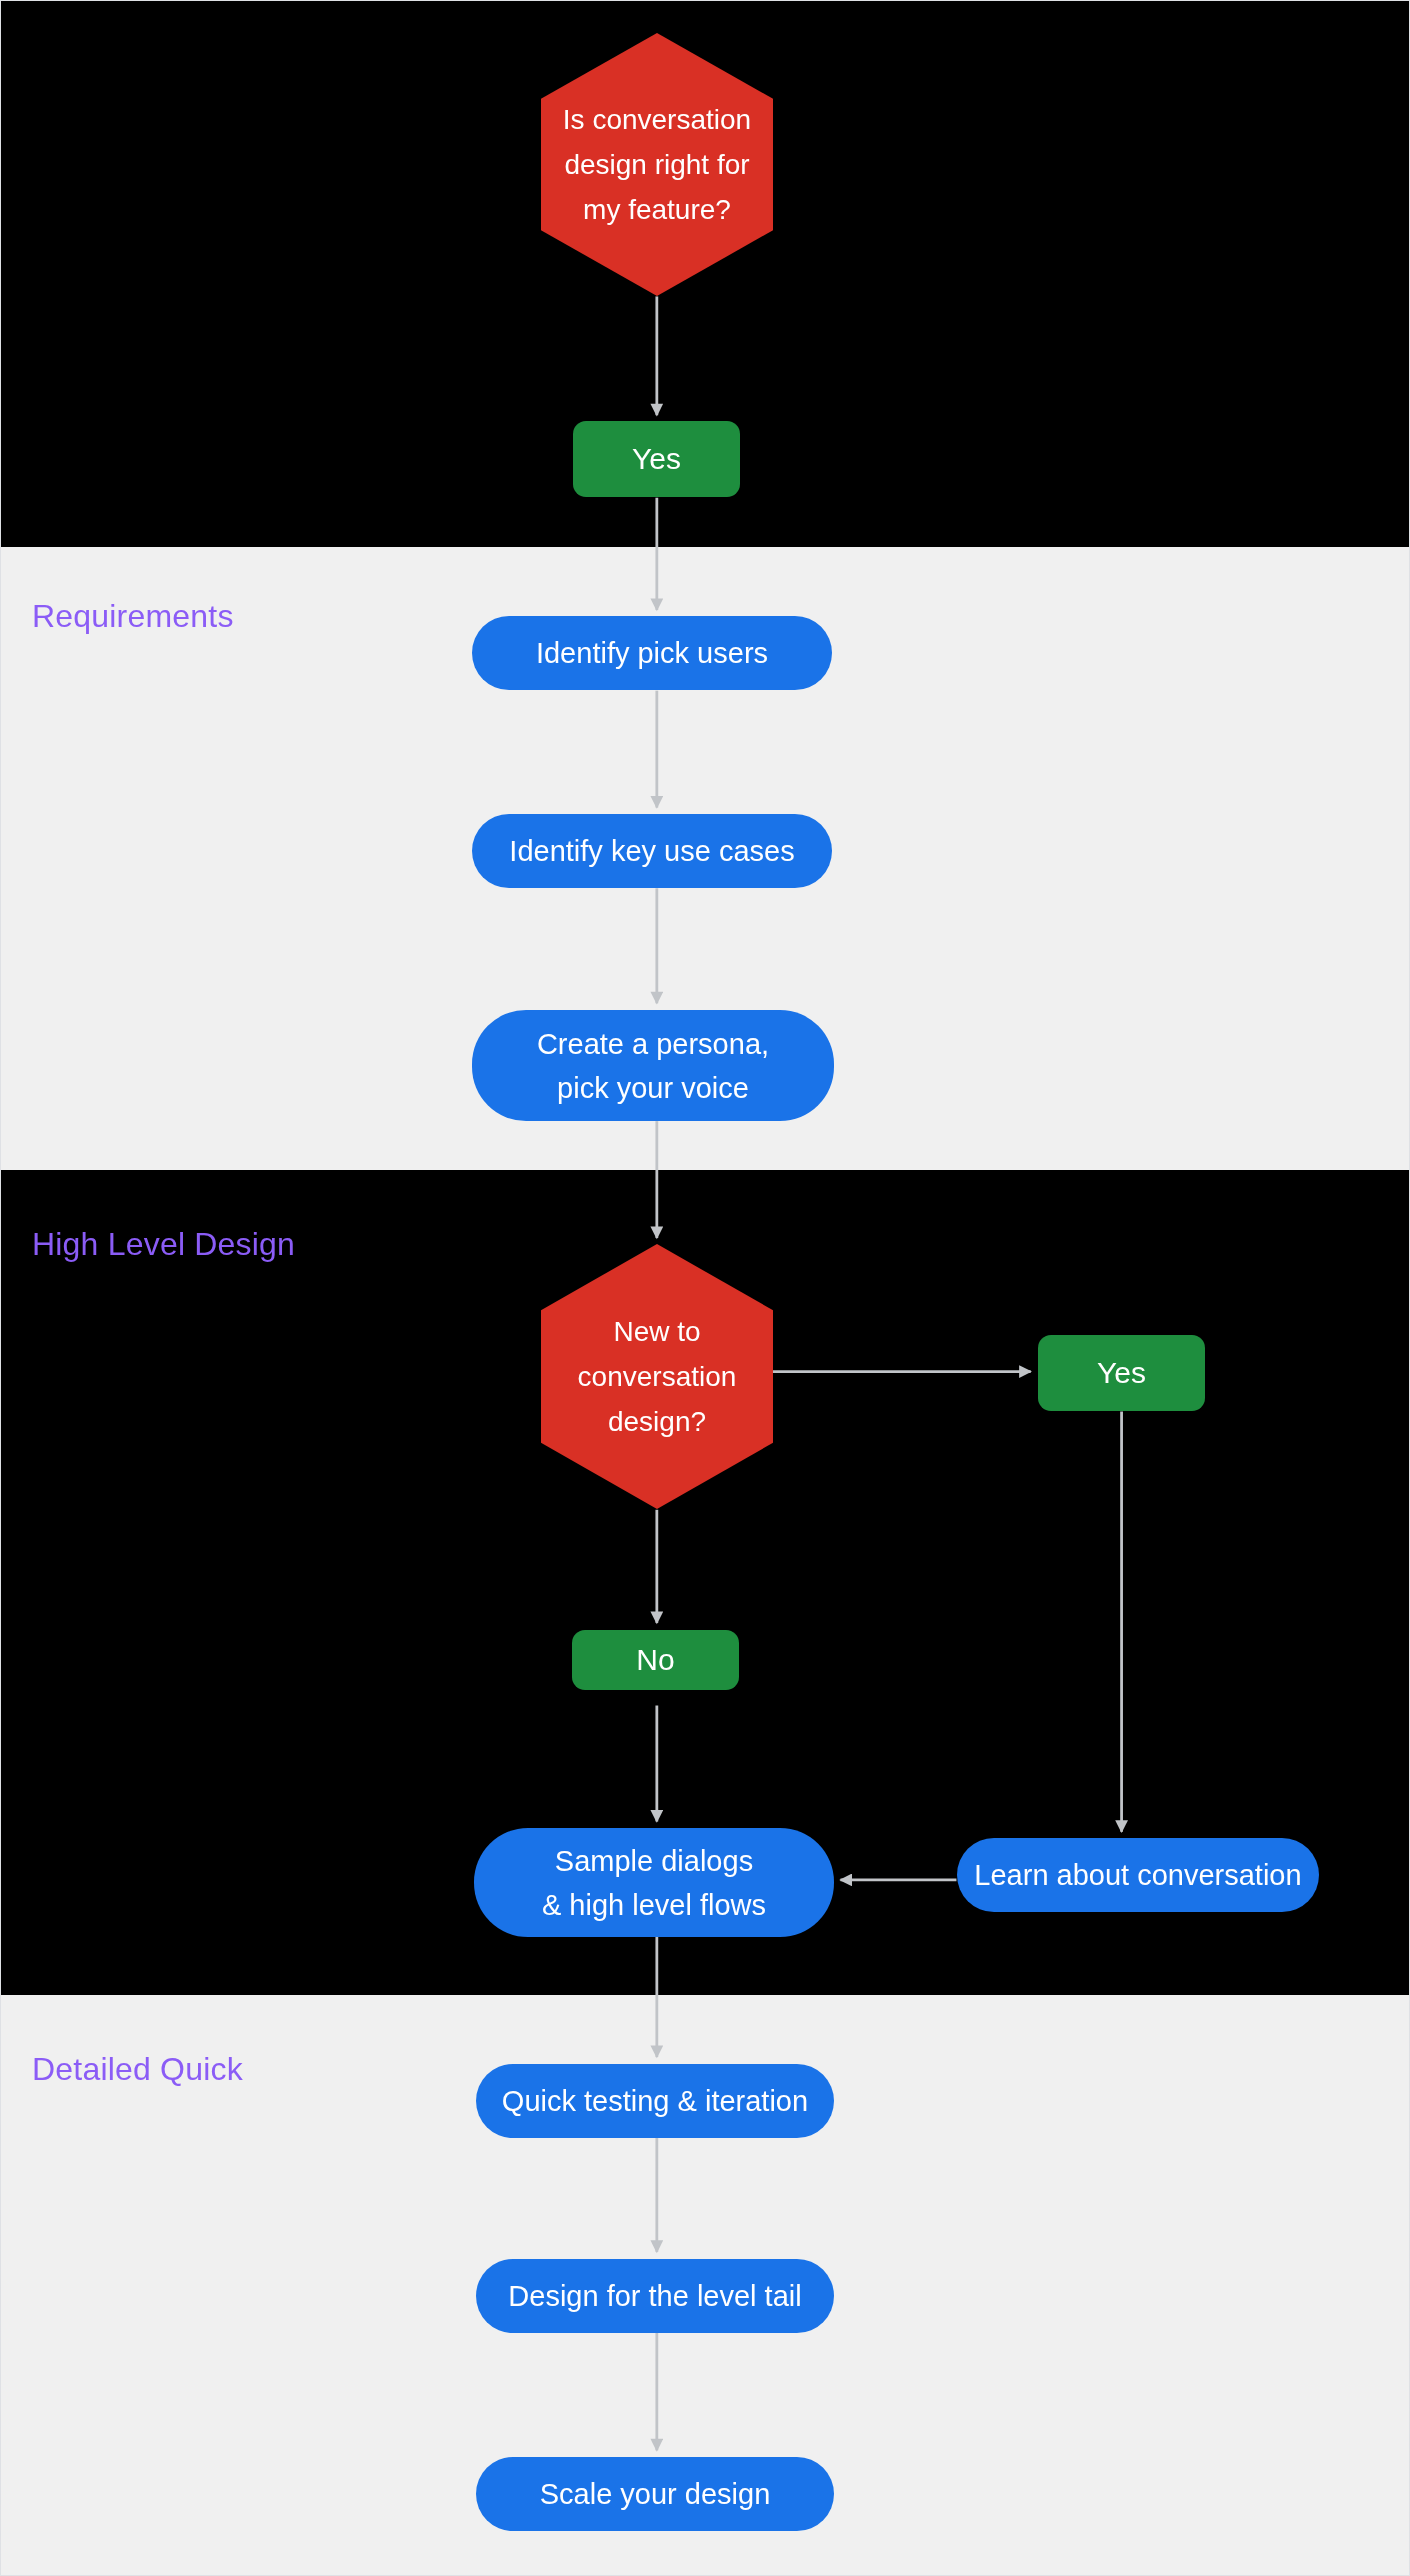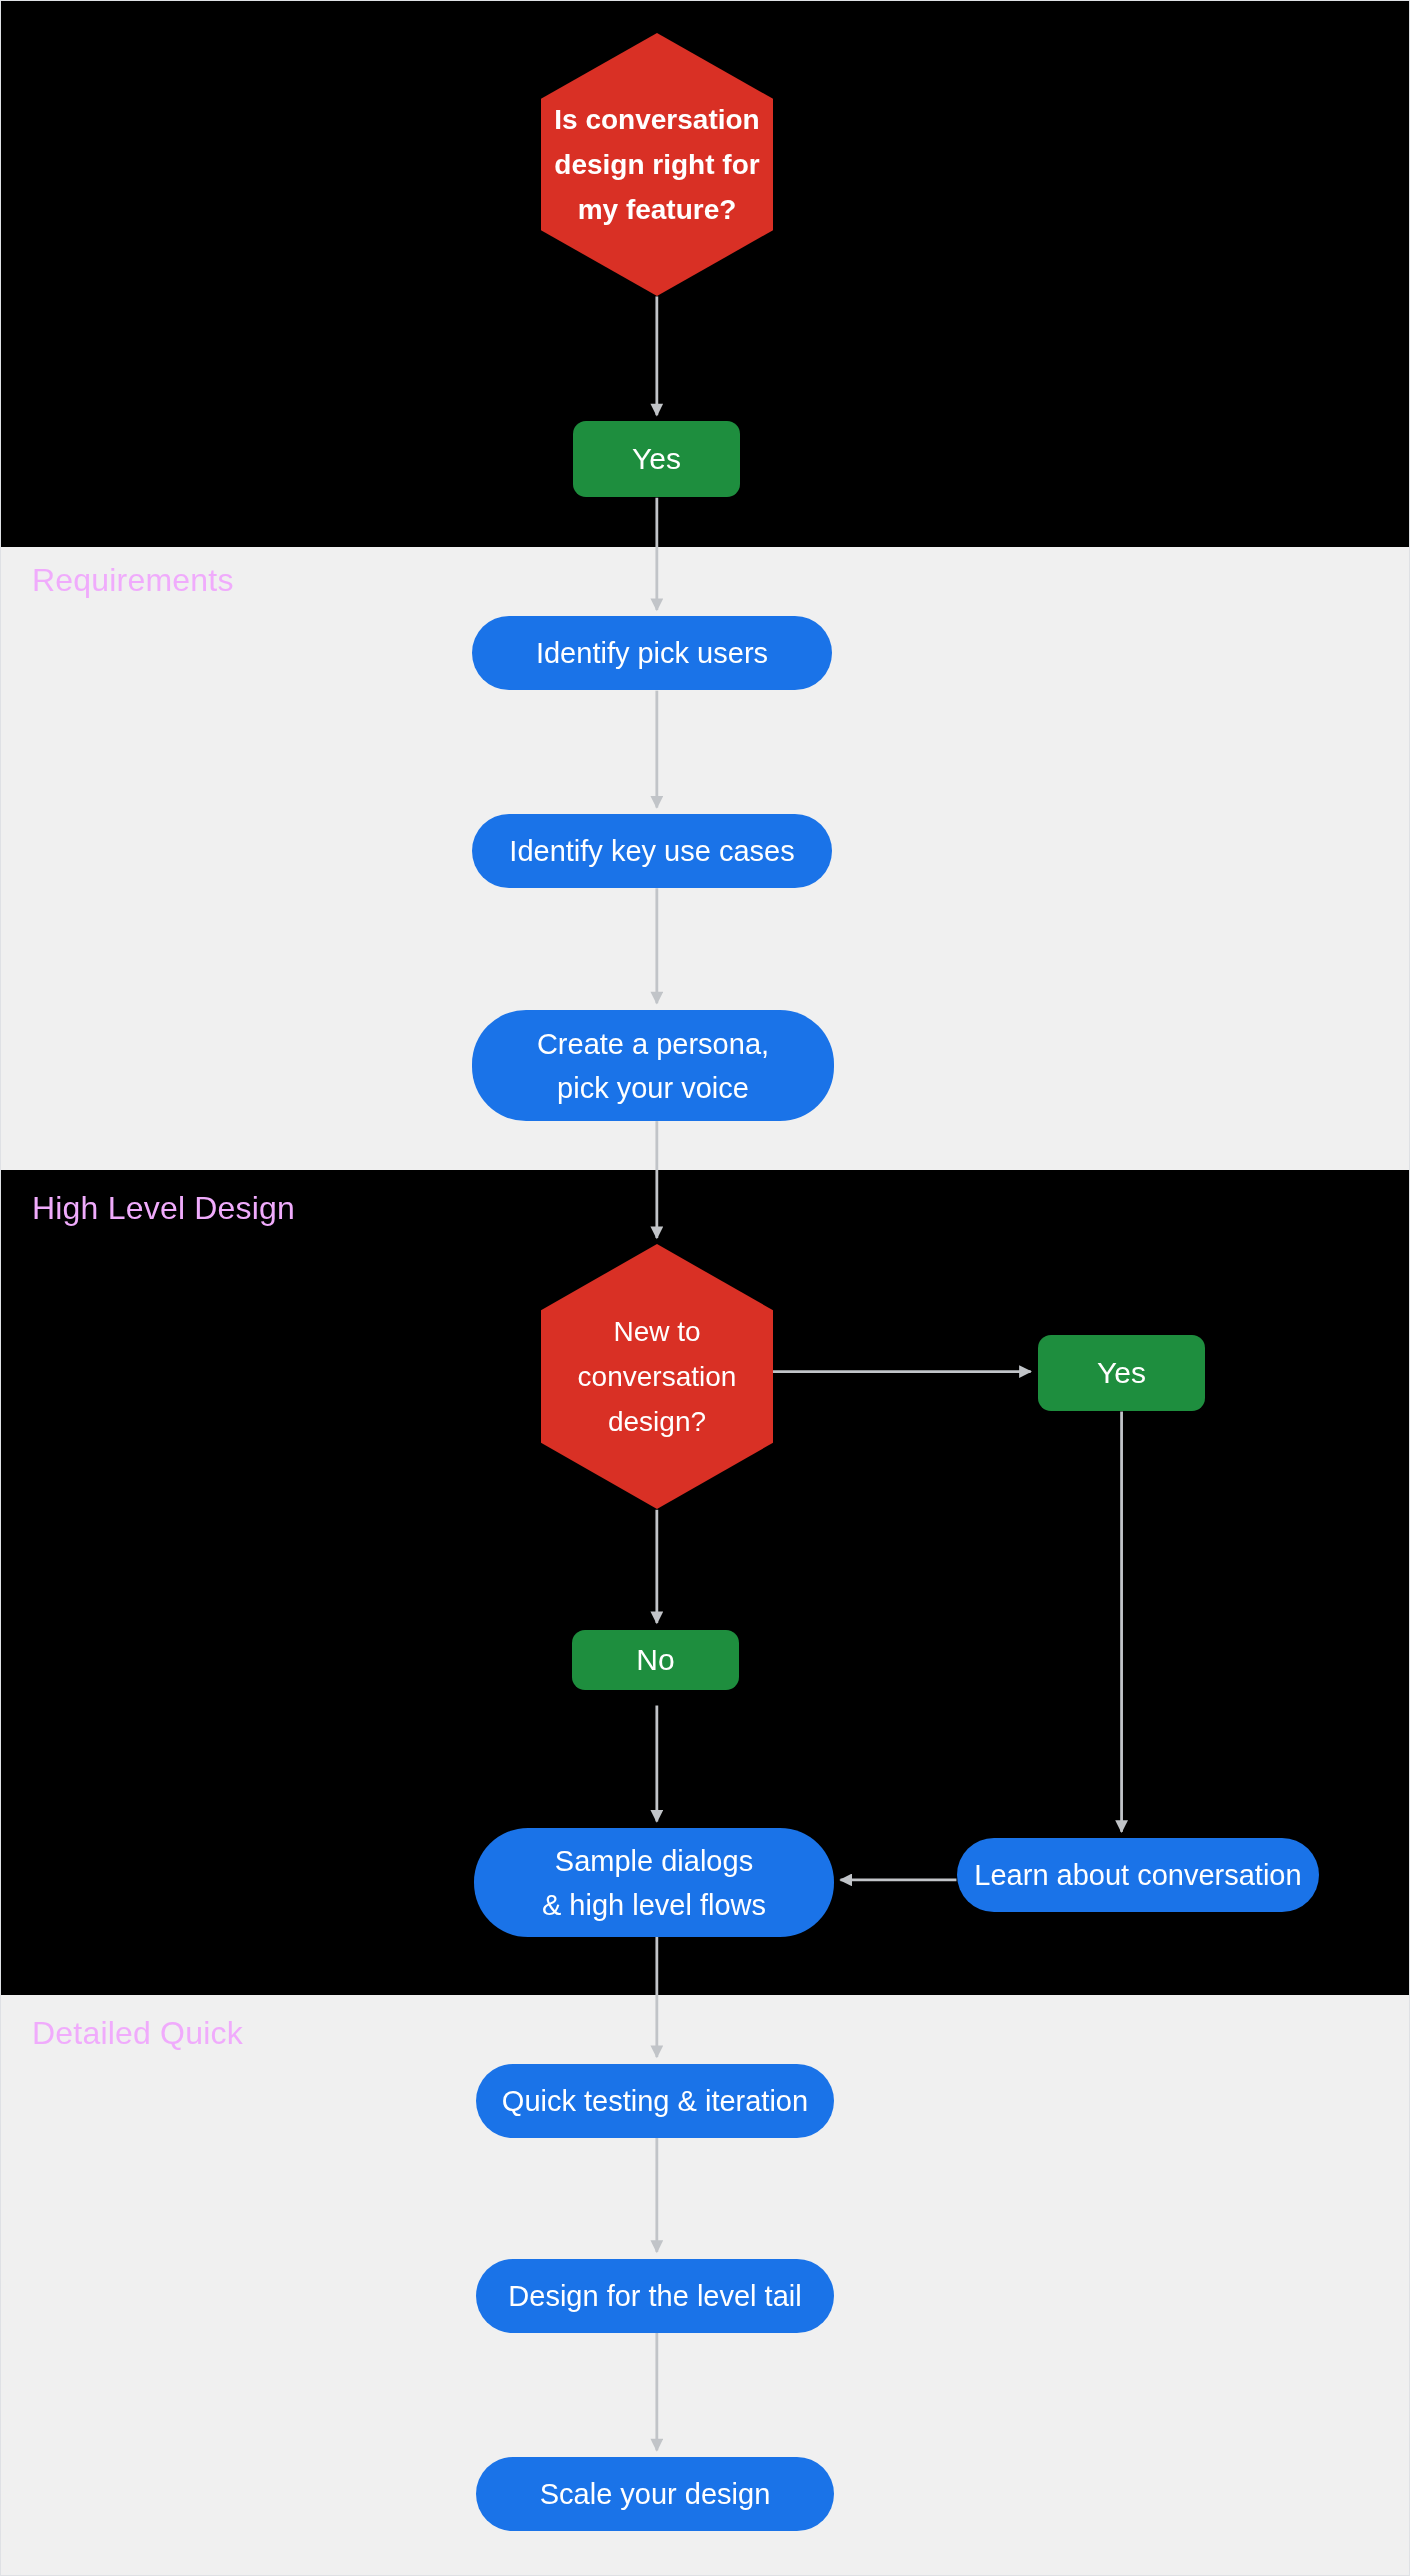--- a/index.html
+++ b/index.html
@@ -16,41 +16,42 @@
   .section.dark{background:#000000;}
   .section.light{background:#f0f0f0;}
   #section-start{top:0;height:546px;}
   #section-requirements{top:546px;height:624px;}
   #section-high-level{top:1169px;height:825px;}
   #section-detailed{top:1994px;height:582px;}
 
   .section-label{
     position:absolute;left:31px;
     font-size:32px;line-height:45px;
-    color:#f0abfc;letter-spacing:0.2px;
+    color:#8b5cf6;letter-spacing:0.2px;
     white-space:nowrap;
+    margin-top:36px;
   }
   #label-requirements{top:557px;}
   #label-high-level{top:1185px;}
   #label-detailed{top:2010px;}
 
   #edges{position:absolute;left:0;top:0;z-index:2;}
 
   .node{
     position:absolute;z-index:3;
     display:flex;align-items:center;justify-content:center;
     text-align:center;color:#ffffff;
     white-space:pre-line;
   }
   .decision{
     background:#d93025;
     clip-path:polygon(50% 0, 100% 25%, 100% 75%, 50% 100%, 0 75%, 0 25%);
     font-size:28px;line-height:45px;
   }
-  #node-start-decision{left:540px;top:32px;width:232px;height:263px;font-weight:bold;}
+  #node-start-decision{left:540px;top:32px;width:232px;height:263px;}
   #node-new-decision{left:540px;top:1243px;width:232px;height:265px;}
 
   .answer{
     background:#1e8e3e;border-radius:13px;
     font-size:30px;
   }
   #node-start-yes{left:572px;top:420px;width:167px;height:76px;}
   #node-new-yes{left:1037px;top:1334px;width:167px;height:76px;}
   #node-new-no{left:571px;top:1629px;width:167px;height:60px;}
 

